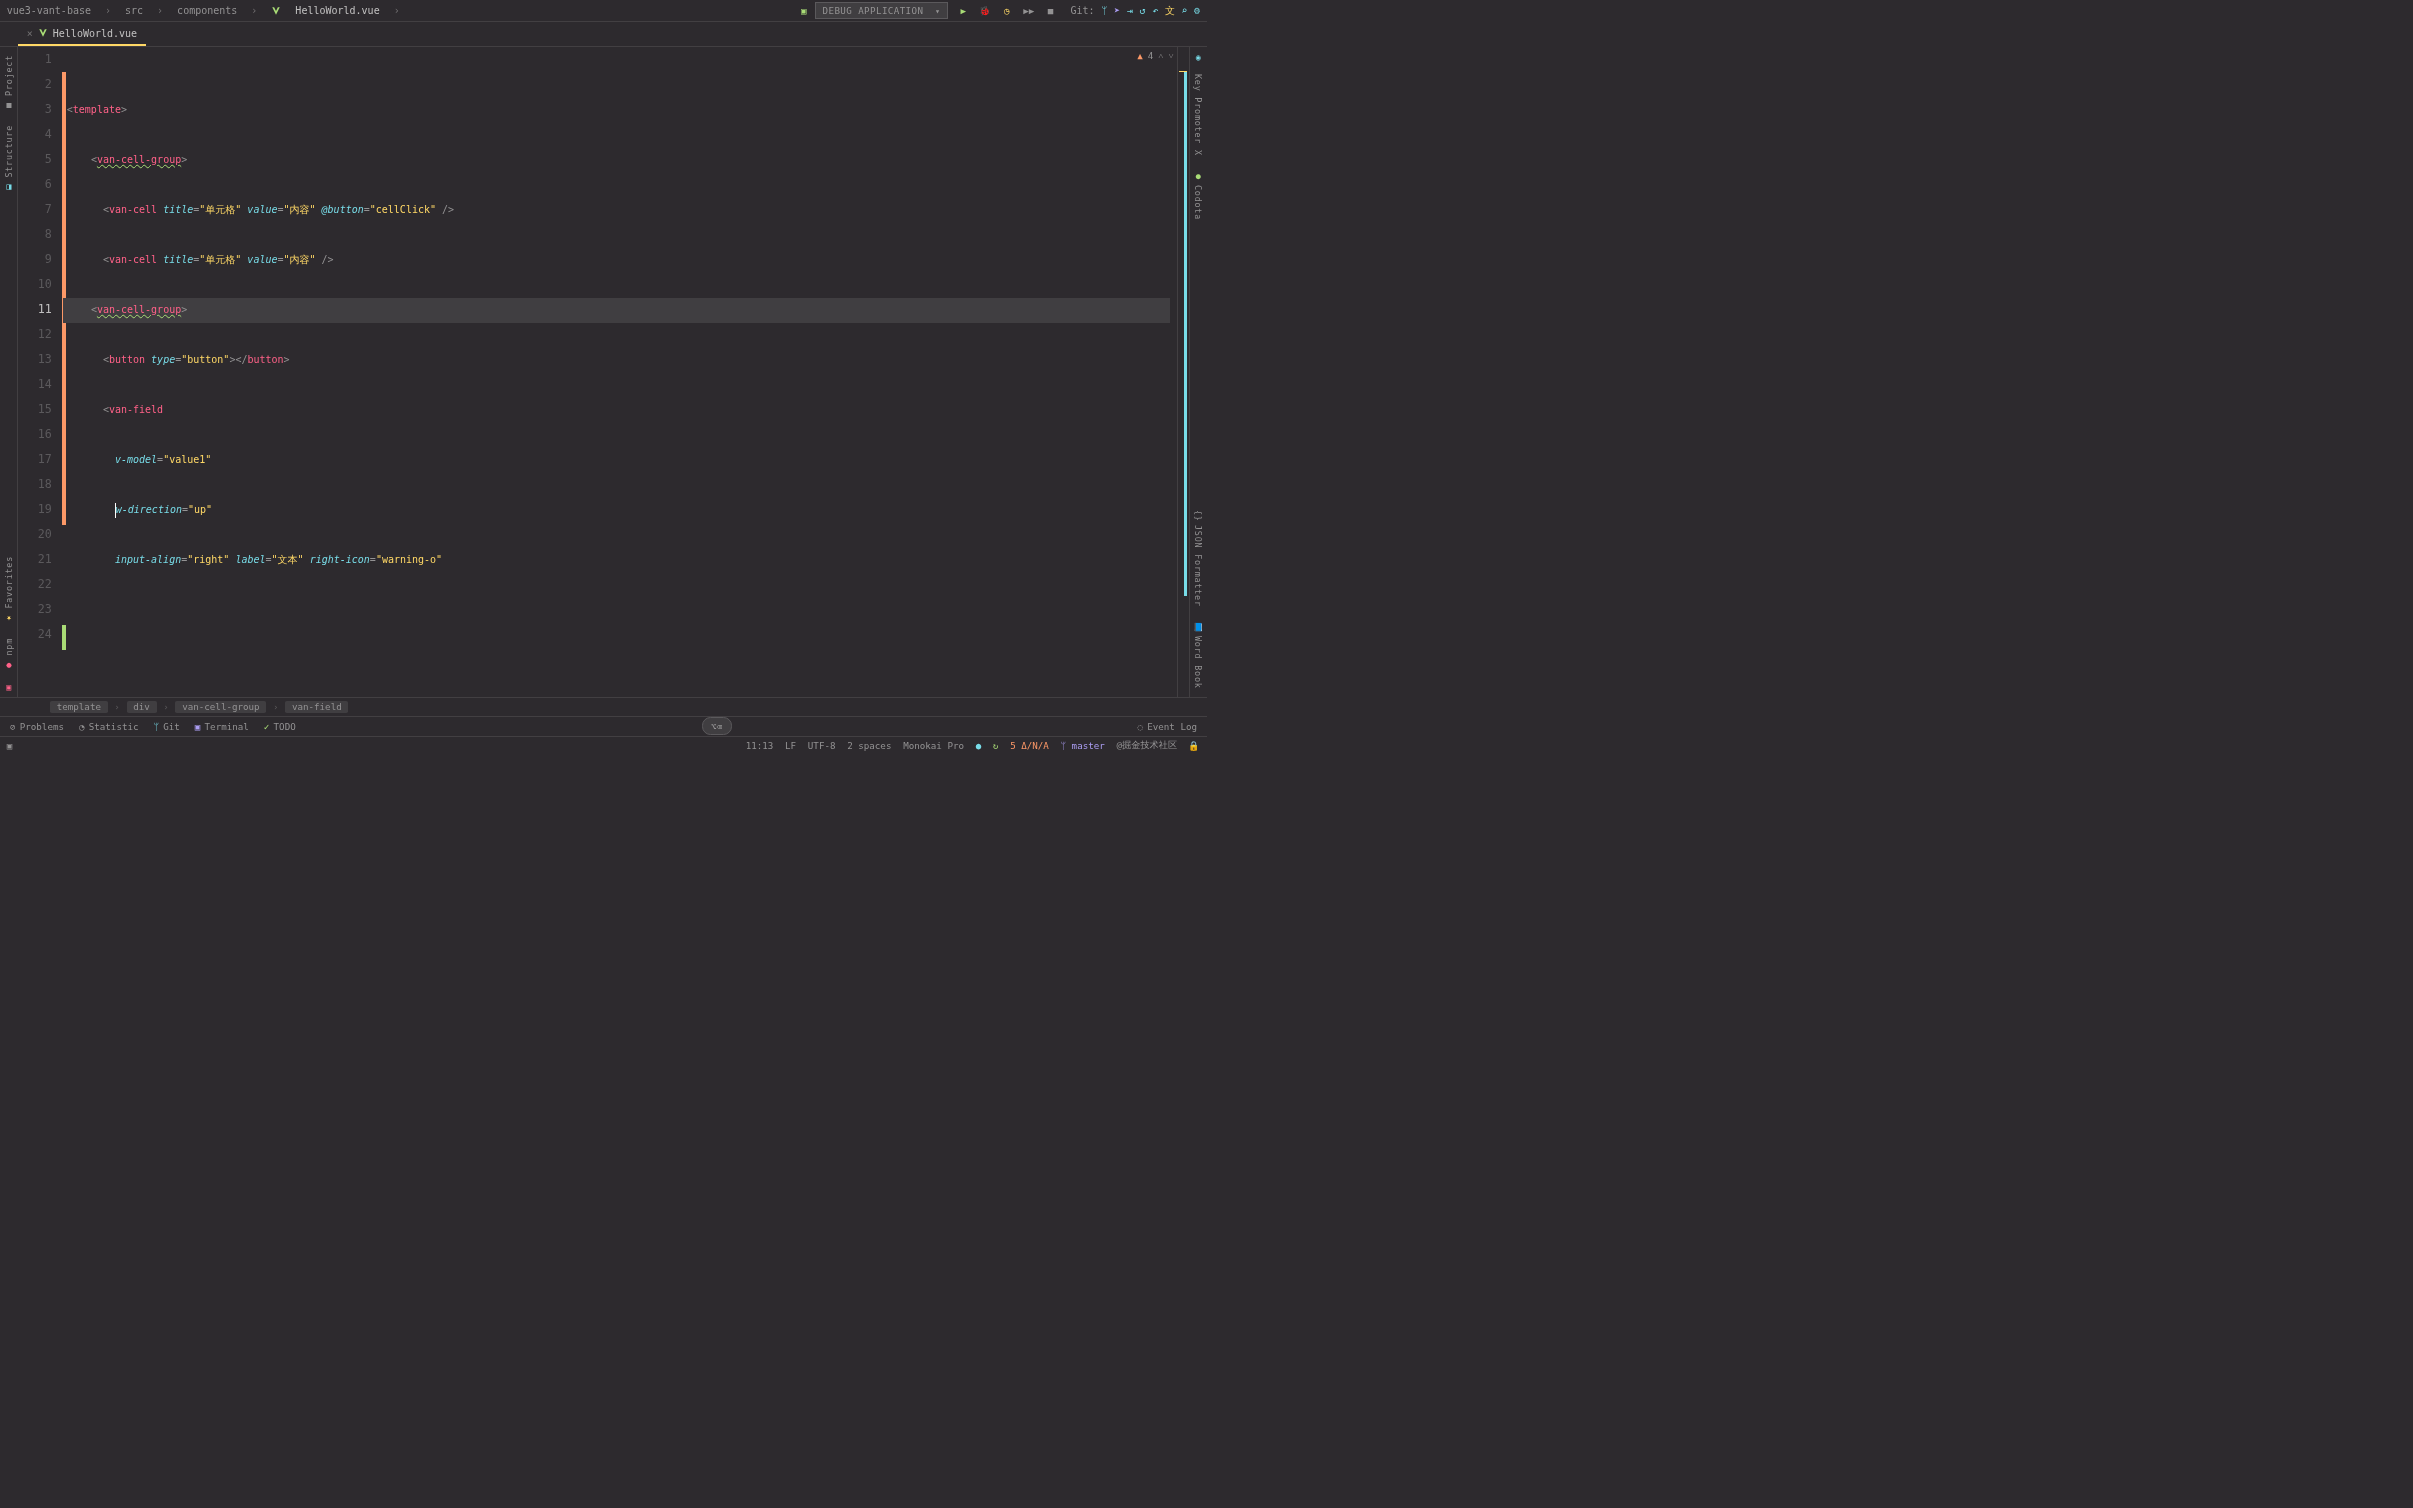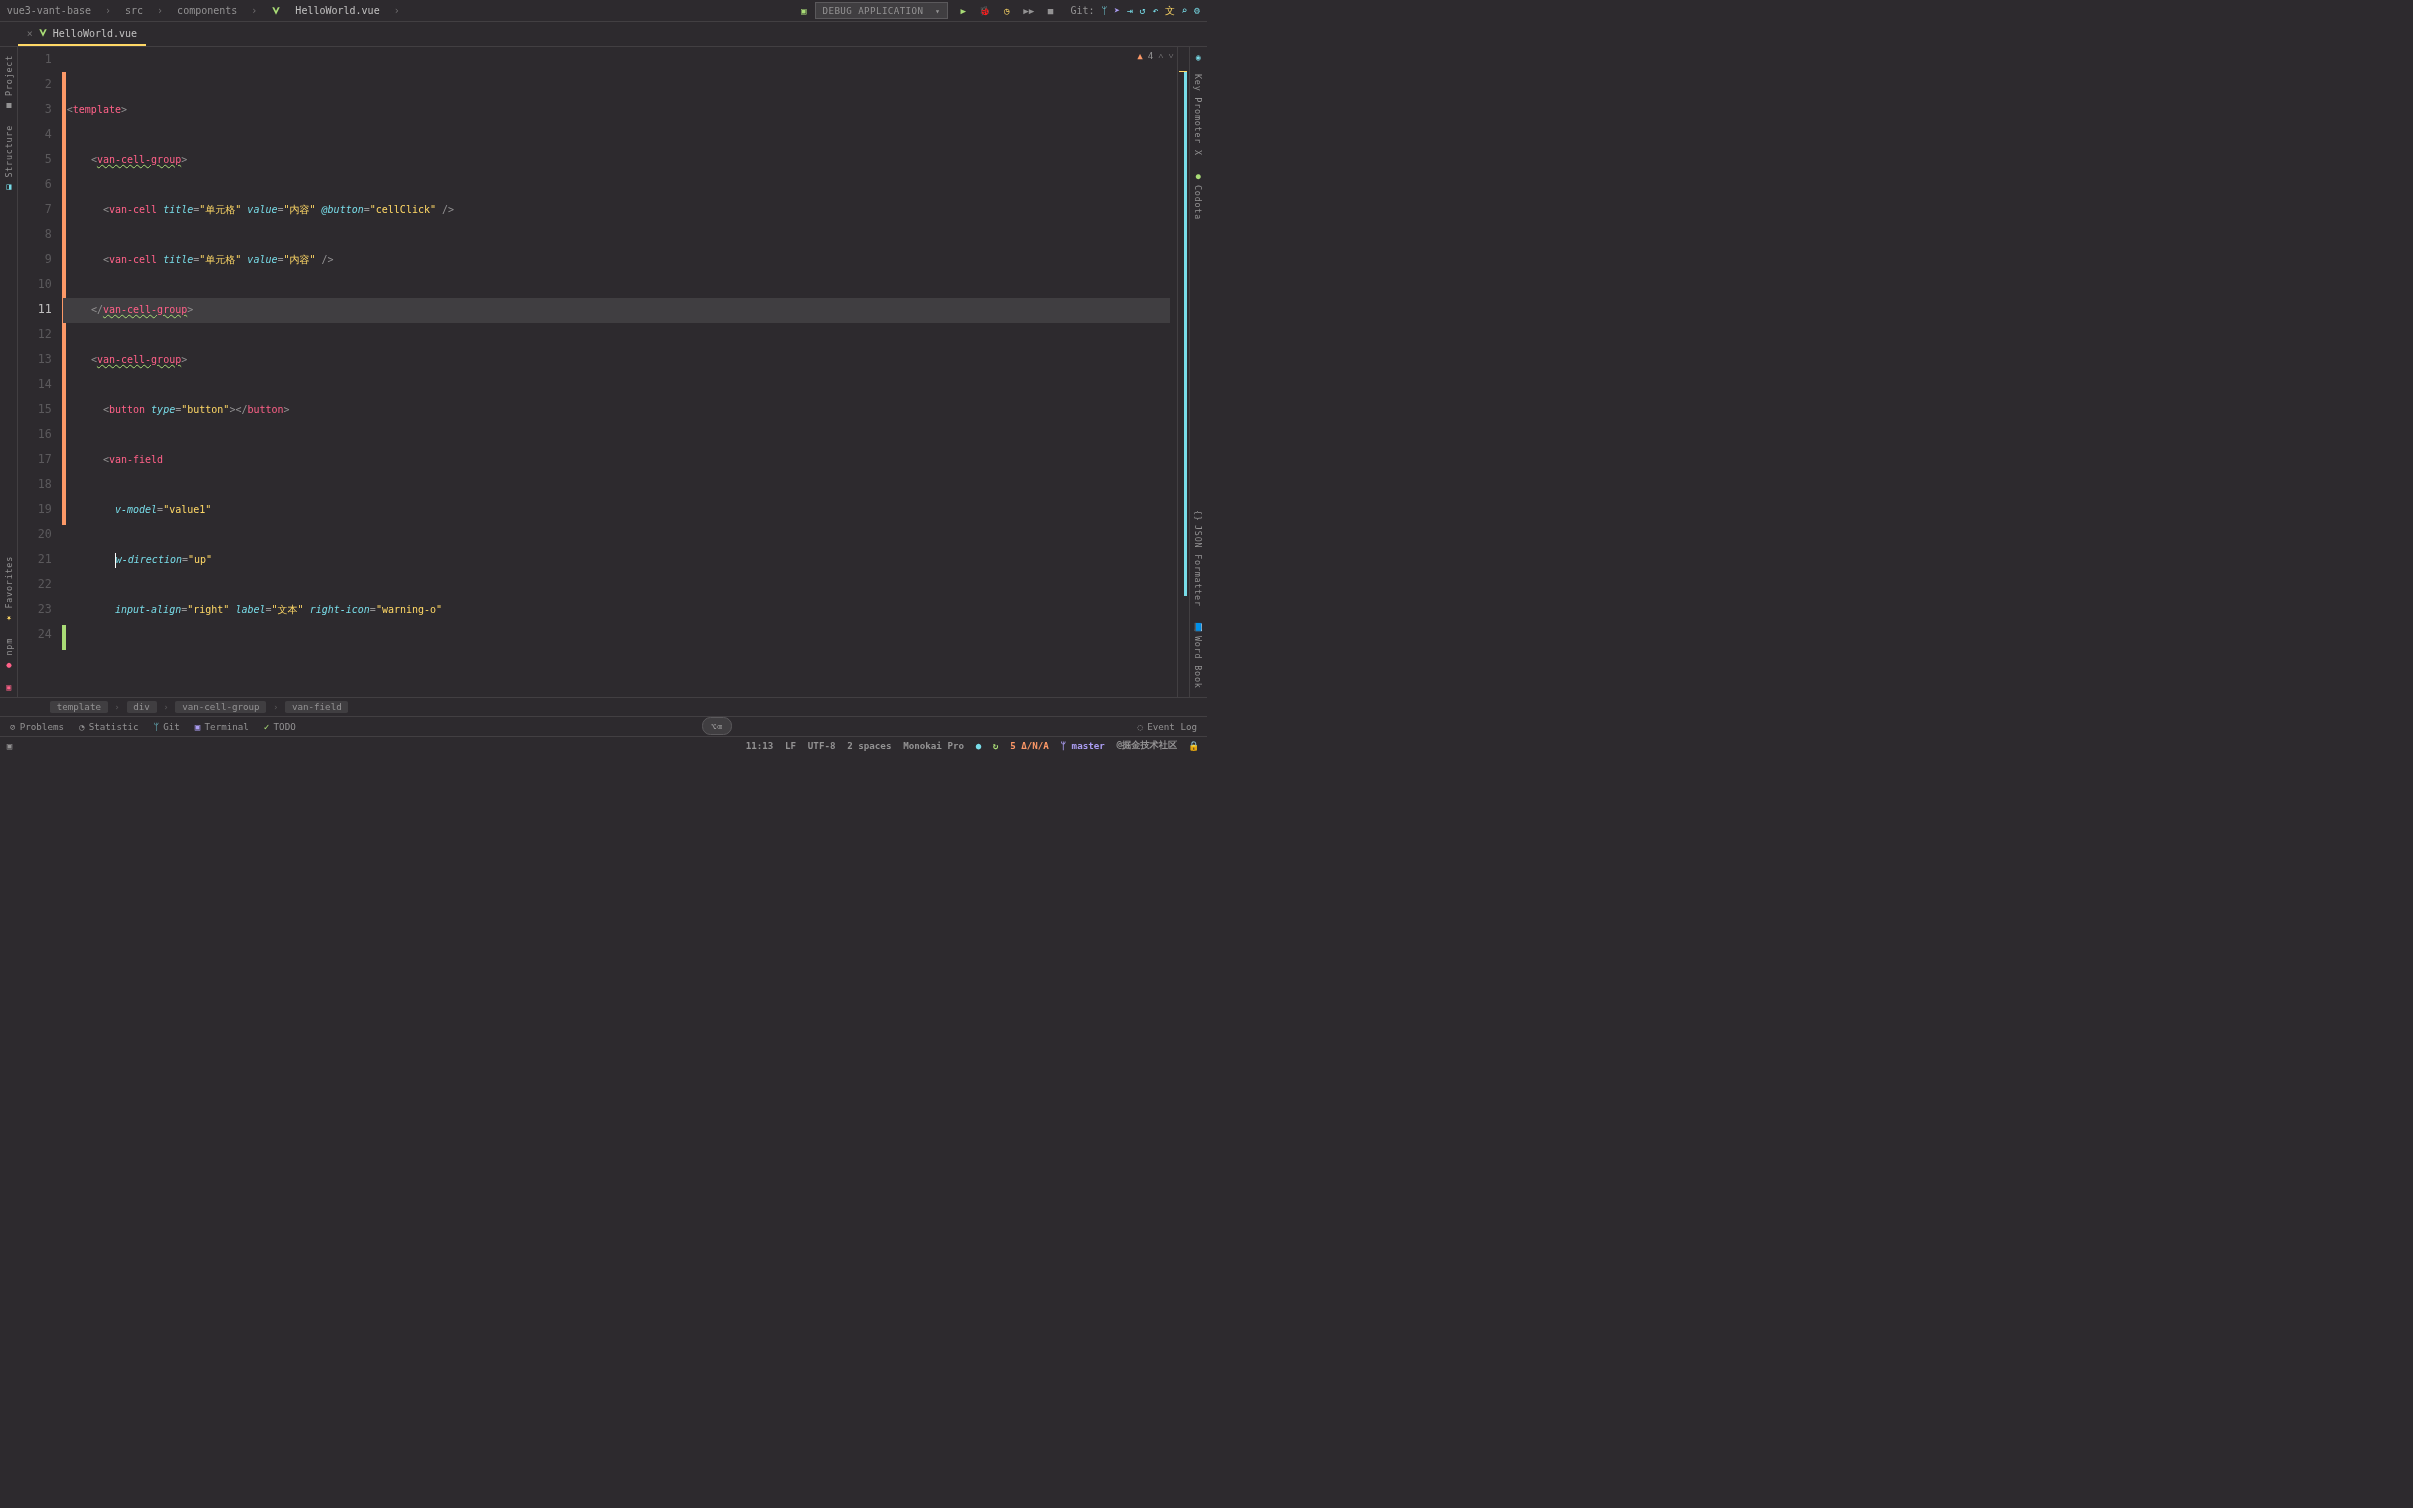--- a/index.html
+++ b/index.html
@@ -168,21 +168,21 @@
   background:#2d2a2e;
   border-top:0.8px solid #423f42;
   display:flex;
   align-items:center;
   font-size:9.2px;
   color:#939293;
   padding: 0 6.7px;
   gap:10px;
 }
 .status-bar .right { margin-left:auto; display:flex; gap:11.7px; align-items:center;}
-.status-bar .right .seg { white-space:nowrap;font-weight:bold;}
+.status-bar .right .seg { white-space:nowrap;}
 .status-bar .dot-b { color:#78dce8;}
 .status-bar .dot-g { color:#a9dc76;}
 .status-bar .orange { color:#fc9867;}
 .status-bar .branch { color:#ab9df2;}
 
 .icon-svg { width:10px; height:10px; }
 </style>
 </head>
 <body>
 
@@ -297,21 +297,20 @@
         <span>˄</span>
         <span>˅</span>
       </div>
 
       <div class="code">
         <div class="hl" style="top:251px;"></div>
 <div class="line txt"><span class="pun">&lt;</span><span class="tag">template</span><span class="pun">&gt;</span></div>
 <div class="line txt">    <span class="pun">&lt;</span><span class="comp">van-cell-group</span><span class="pun">&gt;</span></div>
 <div class="line txt">      <span class="pun">&lt;</span><span class="tag">van-cell</span> <span class="attr">title</span><span class="pun">=</span><span class="str">"单元格"</span> <span class="attr">value</span><span class="pun">=</span><span class="str">"内容"</span> <span class="attr">@button</span><span class="pun">=</span><span class="str">"cellClick"</span> <span class="pun">/&gt;</span></div>
 <div class="line txt">      <span class="pun">&lt;</span><span class="tag">van-cell</span> <span class="attr">title</span><span class="pun">=</span><span class="str">"单元格"</span> <span class="attr">value</span><span class="pun">=</span><span class="str">"内容"</span> <span class="pun">/&gt;</span></div>
-<div class="line txt">    <span class="pun">&lt;/</span><span class="comp">van-cell-group</span><span class="pun">&gt;</span></div>
 <div class="line txt">    <span class="pun">&lt;</span><span class="comp">van-cell-group</span><span class="pun">&gt;</span></div>
 <div class="line txt">      <span class="pun">&lt;</span><span class="tag">button</span> <span class="attr">type</span><span class="pun">=</span><span class="str">"button"</span><span class="pun">&gt;&lt;/</span><span class="tag">button</span><span class="pun">&gt;</span></div>
 <div class="line txt">      <span class="pun">&lt;</span><span class="tag">van-field</span></div>
 <div class="line txt">        <span class="attr">v-model</span><span class="pun">=</span><span class="str">"value1"</span></div>
 <div class="line txt">        <span class="cursor"></span><span class="attr">w-direction</span><span class="pun">=</span><span class="str">"up"</span></div>
 <div class="line txt">        <span class="attr">input-align</span><span class="pun">=</span><span class="str">"right"</span> <span class="attr">label</span><span class="pun">=</span><span class="str">"文本"</span> <span class="attr">right-icon</span><span class="pun">=</span><span class="str">"warning-o"</span></div>
 
 
 
 

